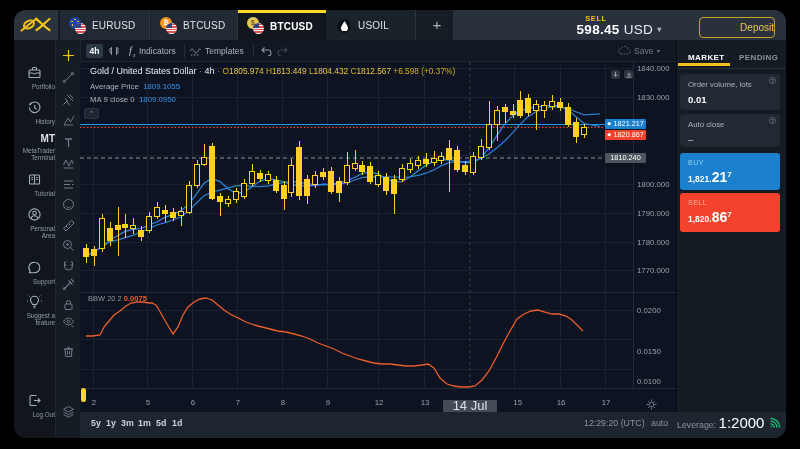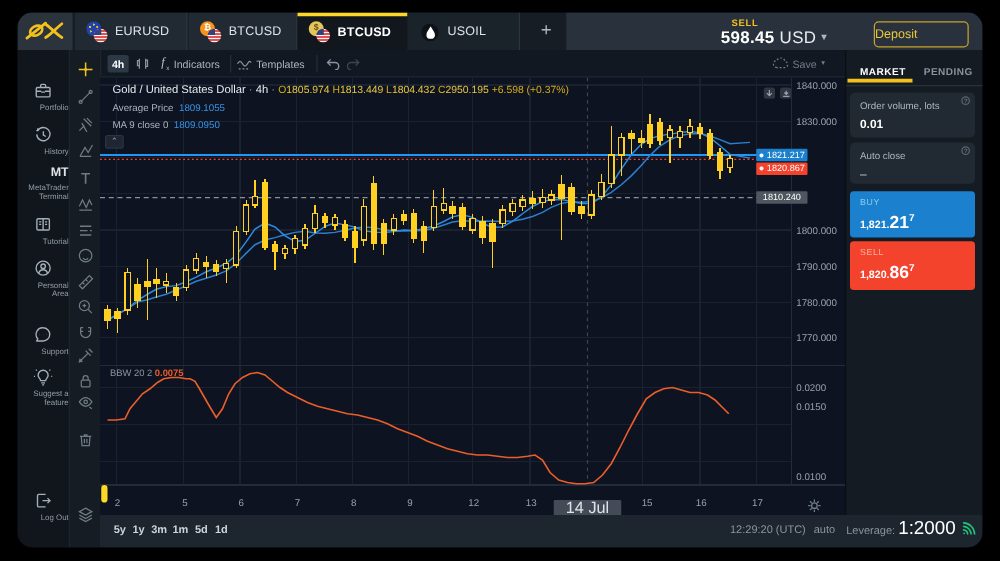--- a/index.html
+++ b/index.html
@@ -17,21 +17,21 @@
 .pair .c1{position:absolute;left:0;top:0;width:12px;height:12px;border-radius:50%}
 .pair .c2{position:absolute;right:0;bottom:0;width:11px;height:11px;border-radius:50%;overflow:hidden}
 .usflag{background:repeating-linear-gradient(#f6f8f8 0 1px,#e05252 1px 2.5px)}
 .bq{position:absolute;left:0;top:0;width:5.5px;height:5px;background:#33427c}
 .cg{position:absolute;left:0;top:0;width:12px;height:12px;border-radius:50%;color:#6b5410;font-size:7px;font-weight:bold;text-align:center;line-height:12px}
 .plus{position:absolute;left:408px;top:0;width:30px;height:30px;color:#aeb7bf;font-size:15px;text-align:center;line-height:29px}
 .real{position:absolute;left:527px;top:4px;width:110px;text-align:center;color:#f2c11c;font-size:7.5px;font-weight:bold;letter-spacing:.6px}
 .bal{position:absolute;left:550px;top:12px;width:110px;text-align:center;color:#fff;font-size:13.5px;font-weight:bold;letter-spacing:.3px}
 .bal .u{font-weight:normal;color:#e8edf0}
 .bal .car{font-size:8px;color:#aeb7bf;vertical-align:2px}
-.dep{position:absolute;left:685px;top:7px;width:76px;height:21px;border:1px solid #c7a22b;border-radius:4px;color:#e9c83e;font-size:10px;text-align:left;line-height:19px}
+.dep{position:absolute;left:685px;top:7px;width:76px;height:21px;border:1px solid #c7a22b;border-radius:4px;color:#e9c83e;font-size:10px;text-align:right;line-height:19px}
 
 .side{position:absolute;left:0;top:30px;width:41px;height:398px;background:#10161c}
 .sitem{position:absolute;left:0;width:41px;text-align:right;color:#9aa4ad}
 .sitem .lbl{font-size:6.3px;line-height:7px;color:#939da6}
 .sitem svg{display:block;margin:0 auto 3px}
 .tools{position:absolute;left:41px;top:30px;width:25px;height:398px;background:#151c23;border-left:1px solid #1d252d}
 .tools svg{position:absolute;left:6px}
 
 .ctb{position:absolute;left:66px;top:30px;width:596px;height:22px;background:#121821;border-bottom:1px solid #1e2732;border-left:1px solid #1d252d}
 .tfbtn{position:absolute;left:5px;top:4px;width:17px;height:14px;background:#2c3845;border-radius:2px;color:#fff;font-size:8.5px;font-weight:bold;text-align:center;line-height:14px}
@@ -434,32 +434,32 @@
       </svg>
 <svg style="position:absolute;left:196px;top:6px" width="11" height="10" viewBox="0 0 11 10" stroke="#3c454e" fill="none">
         <path d="M7.5 1.5L10 4 7.5 6.5M10 4H4a3 3 0 0 0 0 6" stroke-width="1.1"></path>
       </svg>
 <svg style="position:absolute;left:537px;top:6px" width="13" height="10" viewBox="0 0 13 10" stroke="#707c87" fill="none" stroke-dasharray="1.5,1.5">
         <path d="M3.5 8a2.8 2.8 0 0 1 0-5.6 3.4 3.4 0 0 1 6.5.8A2.4 2.4 0 0 1 9.6 8z"></path>
       </svg>
 <span class="ctxt" style="left:553px;color:#707c87">Save</span>
 <span class="ctxt" style="left:576px;color:#707c87;font-size:6px">▾</span>
 </div>
-<div class="legend">Gold / United States Dollar <span class="sep">·</span> 4h <span class="sep">·</span> <span class="y">O<span style="color:#e9c83e">1805.974</span> H<span style="color:#e9c83e">1813.449</span> L<span style="color:#e9c83e">1804.432</span> C<span style="color:#e9c83e">2950.195</span> +6.598 (+0.37%)</span></div>
+<div class="legend">Gold / United States Dollar <span class="sep">·</span> 4h <span class="sep">·</span> <span class="y">O<span style="color:#e9c83e">1805.974</span> H<span style="color:#e9c83e">1813.449</span> L<span style="color:#e9c83e">1804.432</span> C<span style="color:#e9c83e">1812.567</span> +6.598 (+0.37%)</span></div>
 <div class="lrow" style="top:72px">Average Price &nbsp;<span class="b">1809.1055</span></div>
 <div class="lrow" style="top:85px">MA 9 close 0 &nbsp;<span class="b">1809.0950</span></div>
 <div class="chip">⌃</div>
 <div class="paxis" style="top:54px">1840.000</div>
     <div class="paxis" style="top:83px">1830.000</div>
     <div class="paxis" style="top:170px">1800.000</div>
     <div class="paxis" style="top:199px">1790.000</div>
     <div class="paxis" style="top:228px">1780.000</div>
     <div class="paxis" style="top:256px">1770.000</div>
     <div class="paxis" style="top:296px">0.0200</div>
-    <div class="paxis" style="top:311px">0.0150</div>
+    <div class="paxis" style="top:337px">0.0150</div>
     <div class="paxis" style="top:367px">0.0100</div>
     <div class="ptag" style="top:109px;background:#1b80cd">●&nbsp;1821.217</div>
     <div class="ptag" style="top:119.5px;background:#f4432c">●&nbsp;1820.867</div>
     <div class="ptag" style="top:142.5px;background:#4e575f">1810.240</div>
     <div class="taxis" style="left:73px;width:14px;text-align:center">2</div>
     <div class="taxis" style="left:127px;width:14px;text-align:center">5</div>
     <div class="taxis" style="left:172px;width:14px;text-align:center">6</div>
     <div class="taxis" style="left:217px;width:14px;text-align:center">7</div>
     <div class="taxis" style="left:262px;width:14px;text-align:center">8</div>
     <div class="taxis" style="left:307px;width:14px;text-align:center">9</div>

